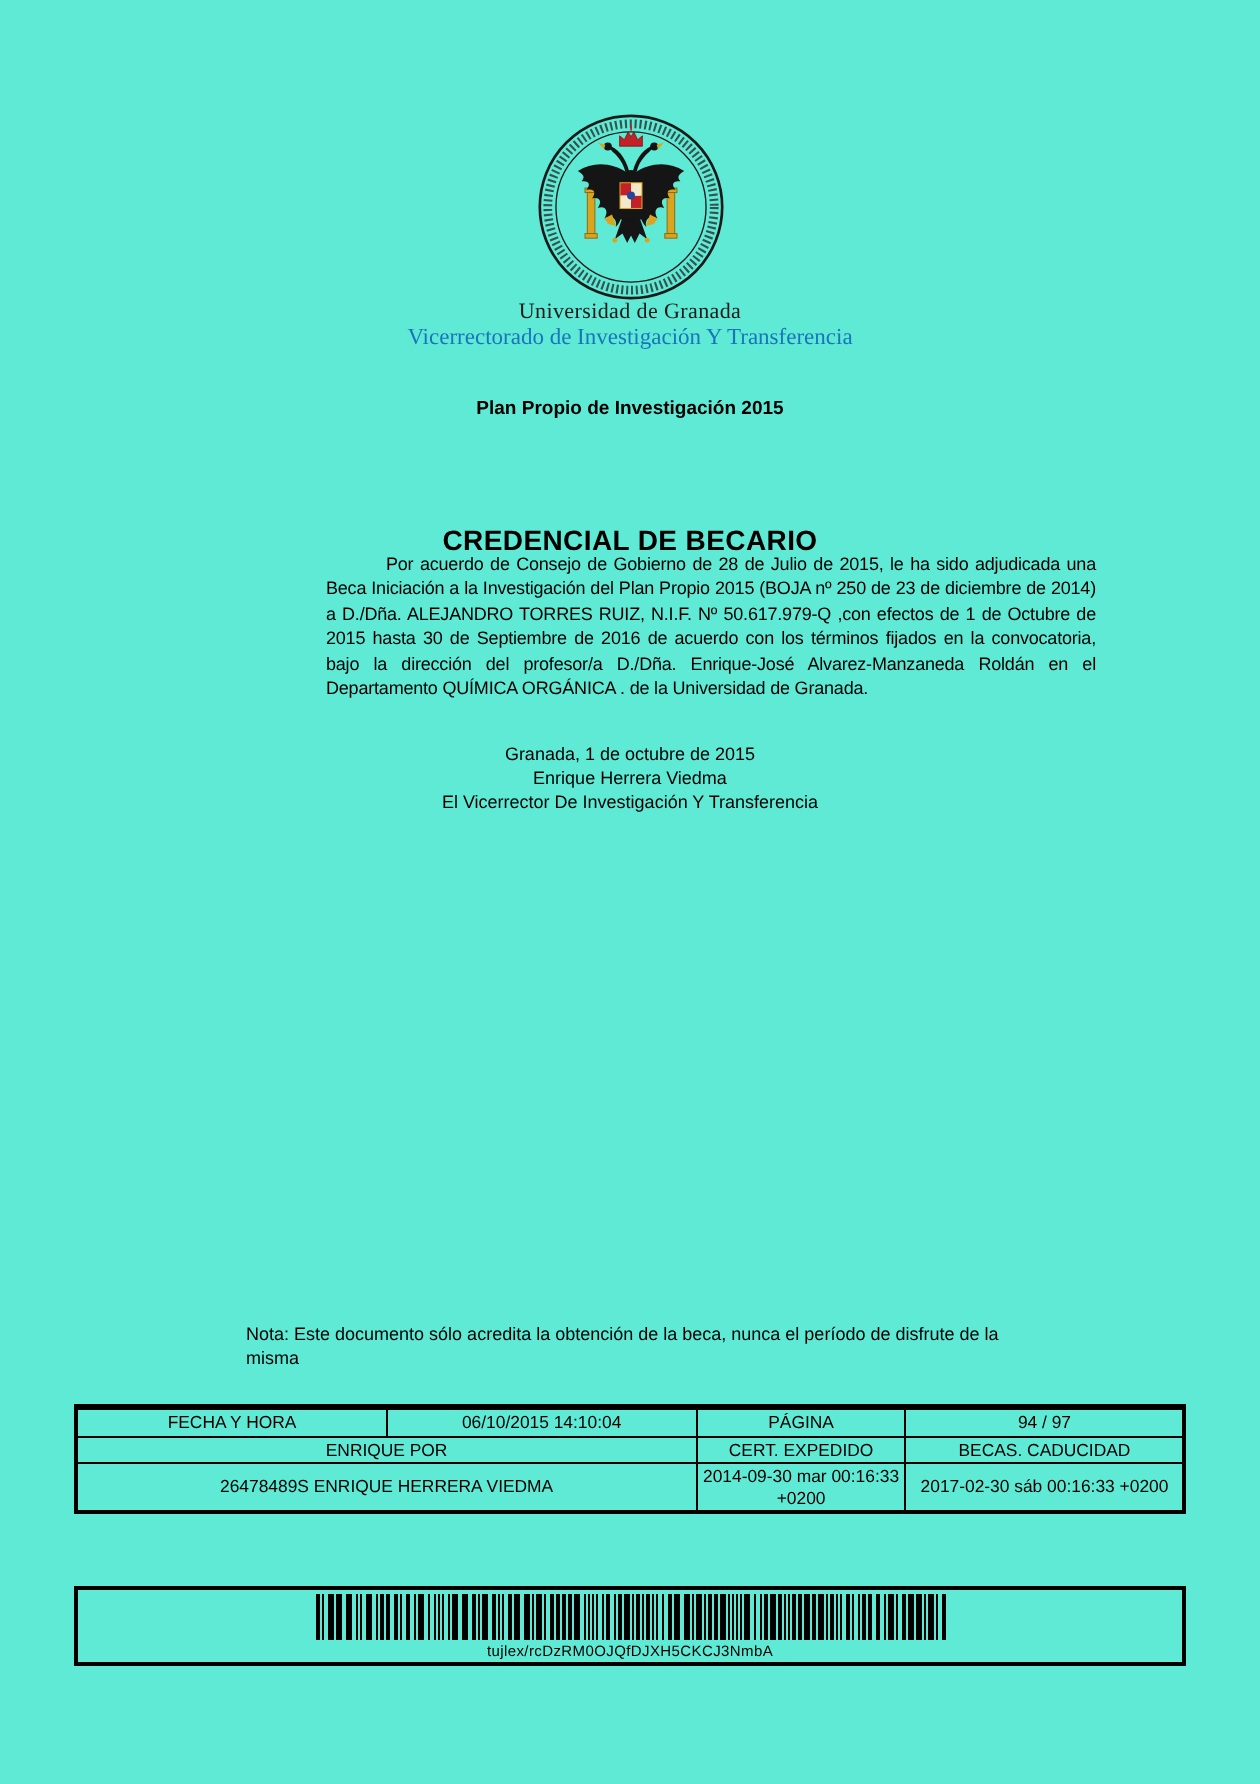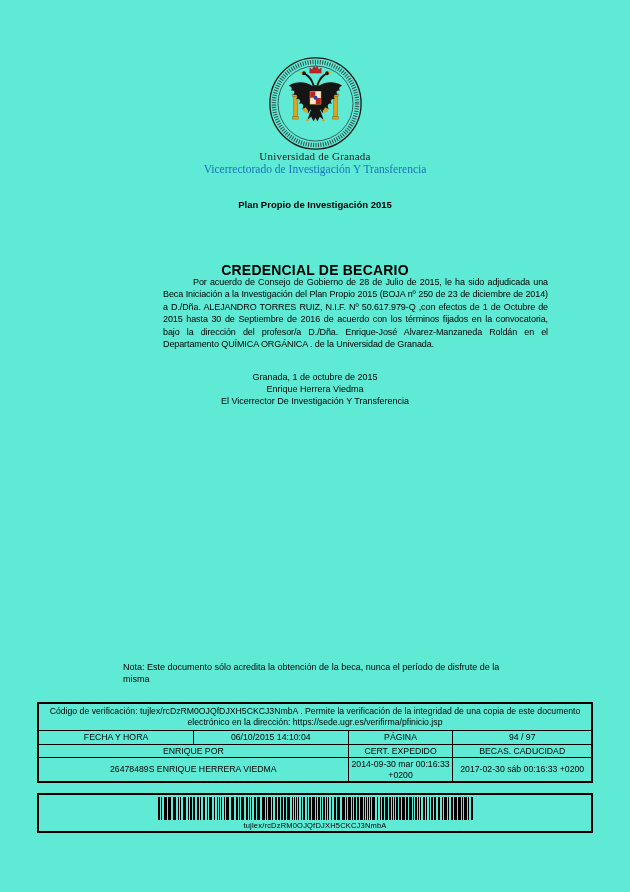--- a/index.html
+++ b/index.html
@@ -127,21 +127,20 @@
 
   <div class="sig-block">
     <div>Granada, 1 de octubre de 2015</div>
     <div>Enrique Herrera Viedma</div>
     <div>El Vicerrector De Investigación Y Transferencia</div>
   </div>
 
   <div class="note">Nota: Este documento sólo acredita la obtención de la beca, nunca el período de disfrute de la misma</div>
 
   <div class="verif-box">
-    <div class="verif-line">Código de verificación: tujlex/rcDzRM0OJQfDJXH5CKCJ3NmbA . Permite la verificación de la integridad de una copia de este documento electrónico en la dirección: https://sede.ugr.es/verifirma/pfinicio.jsp</div>
     <table class="verif-table">
       <colgroup>
           <col style="width:28%">
           <col style="width:28%">
           <col style="width:19%">
           <col style="width:25%">
         </colgroup>
       <tbody>
           <tr>
         <td>FECHA Y HORA</td>

